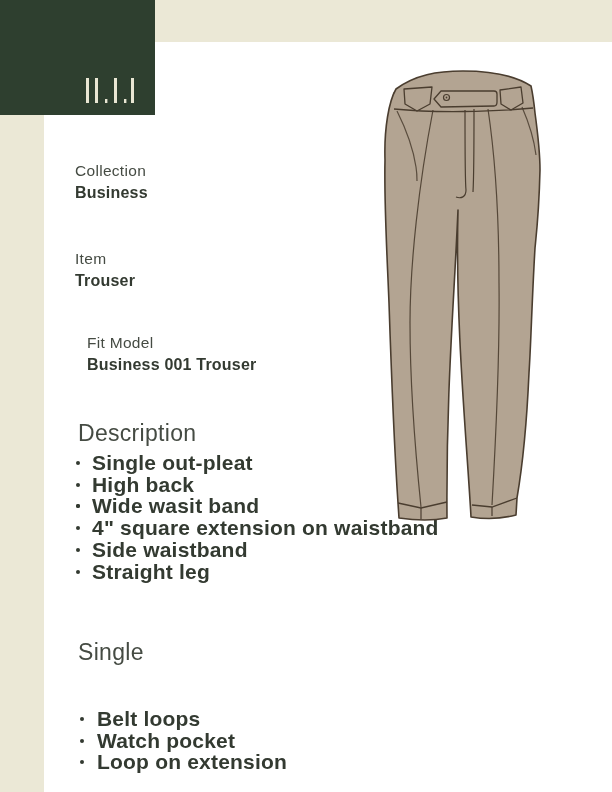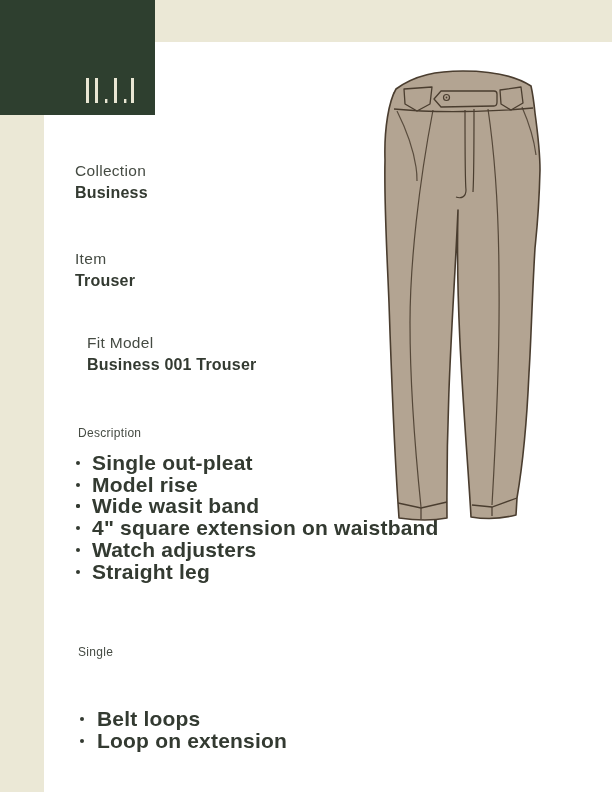--- a/index.html
+++ b/index.html
@@ -12,21 +12,21 @@
   .logo-block{position:absolute;left:0;top:0;width:155px;height:115px;background:var(--green);}
   .logo-block svg{position:absolute;left:86px;top:78px;}
 
   .field{position:absolute;left:75px;}
   .field .label{font-size:15.5px;line-height:22px;color:var(--ink);letter-spacing:.3px;}
   .field .value{font-size:16px;line-height:22px;font-weight:bold;color:var(--ink-bold);letter-spacing:.2px;}
   #field-collection{top:160px;}
   #field-item{top:248px;}
   #field-fitmodel{top:332px;margin-left:12px;}
 
-  .section-heading{position:absolute;left:78px;font-size:12px;line-height:22px;
+  .section-heading{position:absolute;left:78px;font-size:23px;line-height:22px;
        color:var(--ink);letter-spacing:.3px;}
   #desc-heading{top:422px;}
   #opts-heading{top:641px;}
 
   ul.spec-list{position:absolute;margin:0;padding:0;list-style:none;width:350px;}
   #desc-list{left:75px;top:452px;}
   #opts-list{left:79px;top:708px;}
   ul.spec-list li{position:relative;padding-left:17px;line-height:21.7px;
        font-size:21px;font-weight:bold;color:var(--ink-bold);letter-spacing:.2px;white-space:nowrap;}
   #opts-list li{padding-left:18px;}
@@ -66,32 +66,33 @@
 
   <div class="field" id="field-fitmodel">
     <div class="label">Fit Model</div>
     <div class="value">Business 001 Trouser</div>
   </div>
 
   <div class="section-heading" id="desc-heading">Description</div>
 
   <ul class="spec-list" id="desc-list">
     <li><span class="dot"></span><span>Single out-pleat</span></li>
-    <li><span class="dot"></span><span>Model rise</span></li>
+    <li><span class="dot"></span><span>High back</span></li>
     <li><span class="dot"></span></li>
     <li><span class="dot"></span><span>Wide wasit band</span></li>
     <li><span class="dot"></span><span>4" square extension on waistband</span></li>
-    <li><span class="dot"></span><span>Watch adjusters</span></li>
+    <li><span class="dot"></span><span>Side waistband</span></li>
     <li><span class="dot"></span><span>Straight leg</span></li>
   </ul>
 
   <div class="section-heading" id="opts-heading">Single</div>
 
   <ul class="spec-list" id="opts-list">
     <li><span class="dot"></span><span>Belt loops</span></li>
+    <li><span class="dot"></span><span>Watch pocket</span></li>
     <li><span class="dot"></span><span>Loop on extension</span></li>
   </ul>
 
   <svg class="trouser" viewBox="0 0 160 462" aria-label="Trouser front view">
 
     <rect x="11" y="29" width="9" height="13" rx="1" style="fill:var(--khaki);stroke:var(--outline);stroke-width:1.2"></rect>
     <rect x="138" y="30" width="9" height="13" rx="1" style="fill:var(--khaki);stroke:var(--outline);stroke-width:1.2"></rect>
 
     <path d="M 13,26
              C 32,12 54,8 80,8

